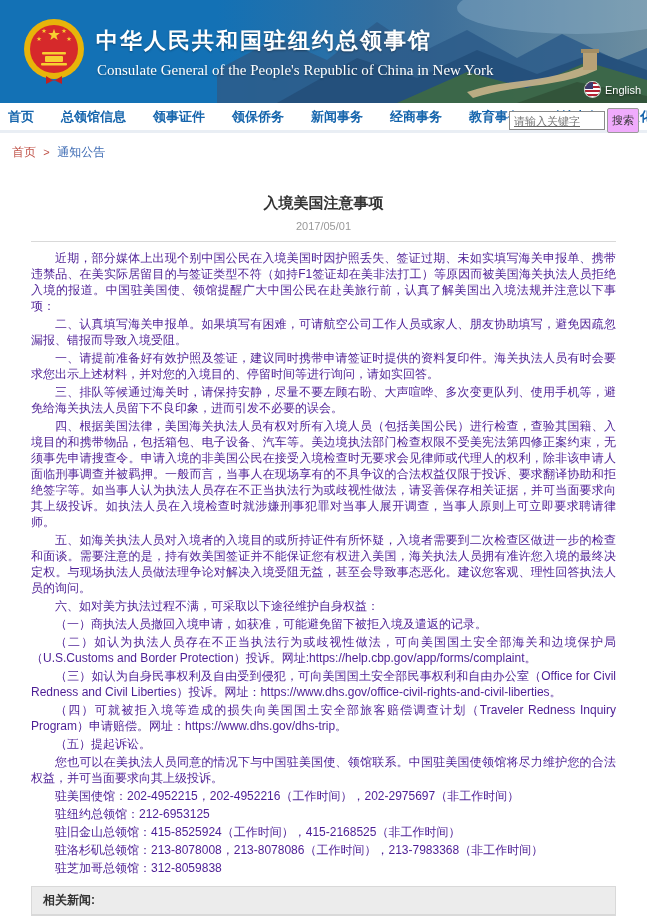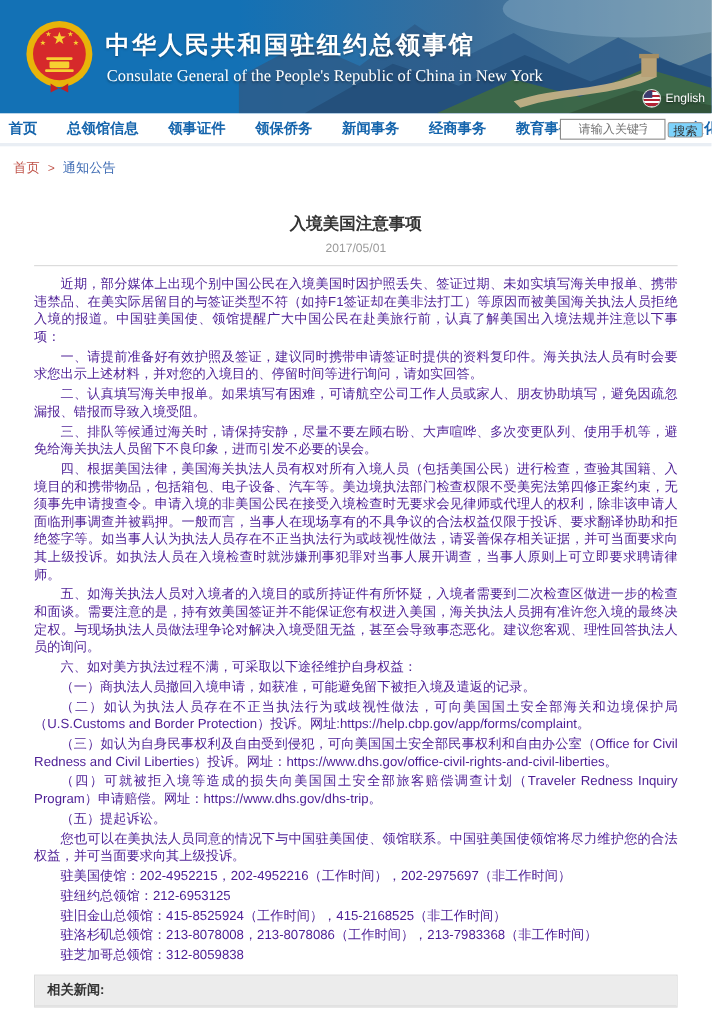--- a/index.html
+++ b/index.html
@@ -46,26 +46,26 @@
   .nav-bar{
     height:30px;background:#fff;display:flex;align-items:center;
     padding:0 8px;border-bottom:3px solid #e9eef4;
   }
   .nav-item{
     color:var(--accent);font-size:13px;font-weight:bold;text-decoration:none;
     margin-right:27px;white-space:nowrap;cursor:pointer;
   }
   .nav-search{margin-left:auto;display:flex;align-items:center;}
   .search-input{
-    width:96px;height:19px;border:1px solid #8a8a8a;font-size:11px;padding:1px 16px;
-    color:#666;outline:none;
+    width:96px;height:19px;border:1px solid #8a8a8a;font-size:11px;padding:1px 4px;
+    color:#666;outline:none;text-decoration:underline;
   }
   .search-btn{
-    height:14px;margin-left:2px;font-size:11px;padding:0 4px;color:#333;
-    background:#7dd3fc;border:1px solid #9a9a9a;border-radius:2px;cursor:pointer;
+    height:25px;margin-left:2px;font-size:11px;padding:0 4px;color:#333;
+    background:#f0abfc;border:1px solid #9a9a9a;border-radius:2px;cursor:pointer;
     font-family:inherit;
   }
   
   .breadcrumb{padding:11px 12px 4px;font-size:12px;}
   .crumb-home{color:var(--crumb-home);text-decoration:none;cursor:pointer;}
   .crumb-sep{color:var(--crumb-home);margin:0 4px;font-size:11px;}
   .crumb-current{color:var(--link);text-decoration:none;cursor:pointer;}
   
   .article{padding:0 31px;}
   .article-title{text-align:center;font-size:15px;font-weight:bold;color:#333;margin-top:29px;}
@@ -166,23 +166,23 @@
 </div>
 
 <div class="article">
   <h1 class="article-title">入境美国注意事项</h1>
   <div class="article-date">2017/05/01</div>
   <hr class="article-divider">
   <div class="article-body">
 
       <p class="para">近期，部分媒体上出现个别中国公民在入境美国时因护照丢失、签证过期、未如实填写海关申报单、携带违禁品、在美实际居留目的与签证类型不符（如持F1签证却在美非法打工）等原因而被美国海关执法人员拒绝入境的报道。中国驻美国使、领馆提醒广大中国公民在赴美旅行前，认真了解美国出入境法规并注意以下事项：</p>
 
+      <p class="para">二、认真填写海关申报单。如果填写有困难，可请航空公司工作人员或家人、朋友协助填写，避免因疏忽漏报、错报而导致入境受阻。</p>
+
       <p class="para">一、请提前准备好有效护照及签证，建议同时携带申请签证时提供的资料复印件。海关执法人员有时会要求您出示上述材料，并对您的入境目的、停留时间等进行询问，请如实回答。</p>
-
-      <p class="para">二、认真填写海关申报单。如果填写有困难，可请航空公司工作人员或家人、朋友协助填写，避免因疏忽漏报、错报而导致入境受阻。</p>
 
       <p class="para">三、排队等候通过海关时，请保持安静，尽量不要左顾右盼、大声喧哗、多次变更队列、使用手机等，避免给海关执法人员留下不良印象，进而引发不必要的误会。</p>
 
       <p class="para">四、根据美国法律，美国海关执法人员有权对所有入境人员（包括美国公民）进行检查，查验其国籍、入境目的和携带物品，包括箱包、电子设备、汽车等。美边境执法部门检查权限不受美宪法第四修正案约束，无须事先申请搜查令。申请入境的非美国公民在接受入境检查时无要求会见律师或代理人的权利，除非该申请人面临刑事调查并被羁押。一般而言，当事人在现场享有的不具争议的合法权益仅限于投诉、要求翻译协助和拒绝签字等。如当事人认为执法人员存在不正当执法行为或歧视性做法，请妥善保存相关证据，并可当面要求向其上级投诉。如执法人员在入境检查时就涉嫌刑事犯罪对当事人展开调查，当事人原则上可立即要求聘请律师。</p>
 
       <p class="para">五、如海关执法人员对入境者的入境目的或所持证件有所怀疑，入境者需要到二次检查区做进一步的检查和面谈。需要注意的是，持有效美国签证并不能保证您有权进入美国，海关执法人员拥有准许您入境的最终决定权。与现场执法人员做法理争论对解决入境受阻无益，甚至会导致事态恶化。建议您客观、理性回答执法人员的询问。</p>
 
       <p class="para">六、如对美方执法过程不满，可采取以下途径维护自身权益：</p>
 
       <p class="para">（一）商执法人员撤回入境申请，如获准，可能避免留下被拒入境及遣返的记录。</p>

